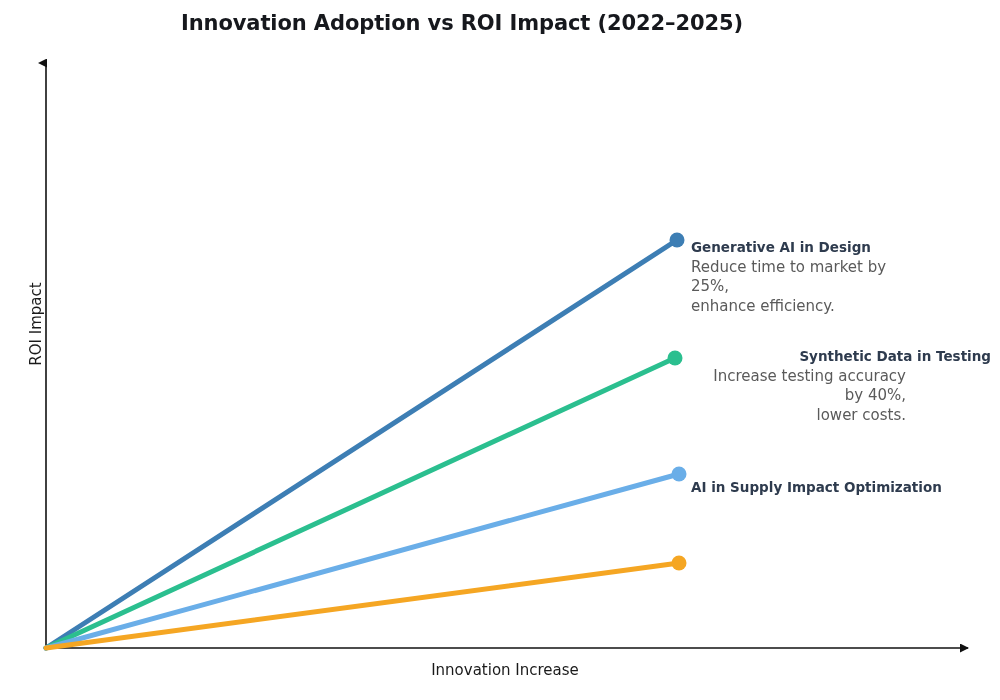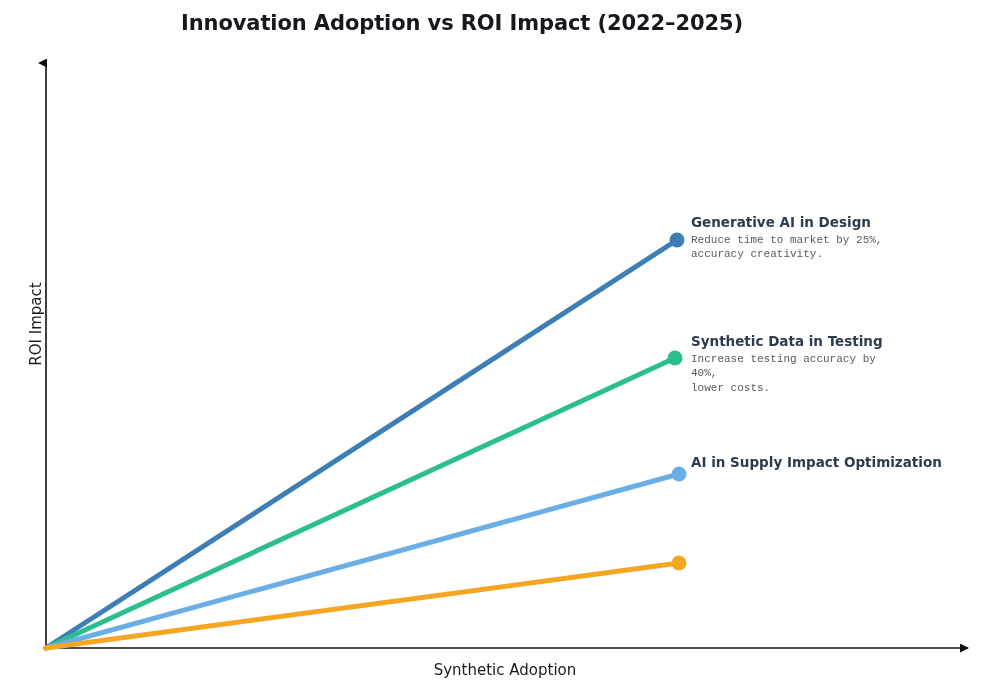--- a/index.html
+++ b/index.html
@@ -47,35 +47,35 @@
     left: 345px;
     top: 661px;
     width: 320px;
     text-align: center;
     font-size: 15px;
     color: #1a1a1a;
   }
   .ann {
     position: absolute;
     width: 300px;
+    margin-top: 25px;
   }
   .ann-title {
     font-size: 13.5px;
     font-weight: bold;
     color: #2e3b4e;
     line-height: 1.15;
     white-space: nowrap;
   }
   .ann-desc {
-    font-size: 11px;
+    font-size: 15px;
     color: #5a5a5a;
     line-height: 1.32;
     margin-top: 2px;
     width: 215px;
-    font-family: Liberation Mono, monospace;
   }
 </style>
 </head>
 <body>
 
 <div id="canvas">
 
   <div id="chart-title">Innovation Adoption vs ROI Impact (2022–2025)</div>
 
   <svg id="plot-svg" width="1000" height="700">
@@ -106,31 +106,31 @@
       <circle cx="679" cy="474" r="7.5" fill="#6aaee8"></circle>
     </g>
 
     <g>
       <line x1="46" y1="648" x2="679" y2="563" stroke="#f5a623" stroke-width="5" stroke-linecap="round"></line>
       <circle cx="679" cy="563" r="7.5" fill="#f5a623"></circle>
     </g>
   </svg>
 
   <div id="ylabel">ROI Impact</div>
-  <div id="xlabel">Synthetic Adoption</div>
+  <div id="xlabel">Innovation Increase</div>
 
   <div class="ann" style="left:691px; top:215px;">
     <div class="ann-title">Generative AI in Design</div>
     <div class="ann-desc">
       <span>Reduce time to market by 25%,</span><br>
-      <span>accuracy creativity.</span>
+      <span>enhance efficiency.</span>
     </div>
   </div>
 
-  <div class="ann" style="left:691px; top:334px;">
+  <div class="ann" style="left:691px; top:324px;text-align:right;">
     <div class="ann-title">Synthetic Data in Testing</div>
     <div class="ann-desc">
       <span>Increase testing accuracy by 40%,</span><br>
       <span>lower costs.</span>
     </div>
   </div>
 
   <div class="ann" style="left:691px; top:455px;">
     <div class="ann-title">AI in Supply Impact Optimization</div>
   </div>

